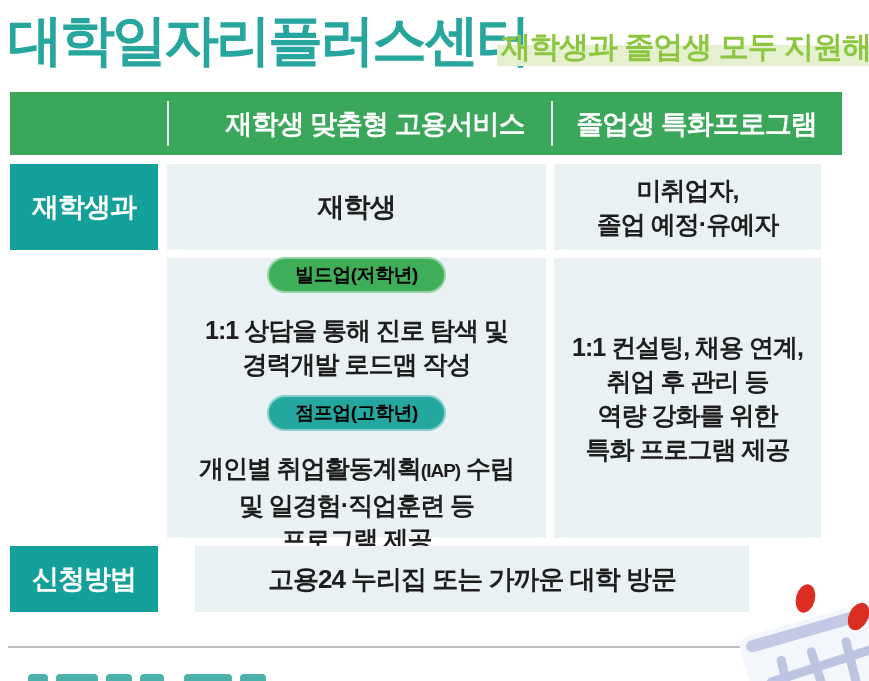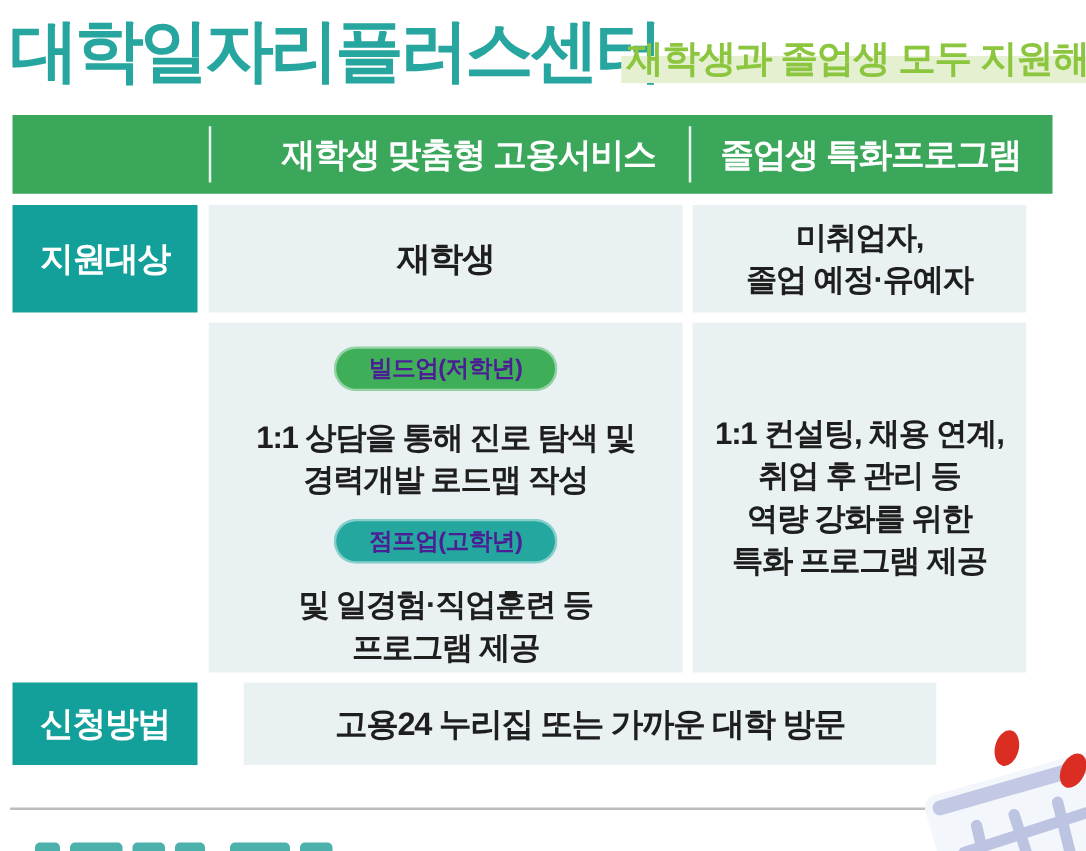--- a/index.html
+++ b/index.html
@@ -55,21 +55,21 @@
   .row2{top:258px;height:280px;}
   .row3{top:546px;height:66px;}
 
   .cell-text{font-size:25px;font-weight:700;letter-spacing:-1px;line-height:34px;color:#1e1e1e;}
   .cell-text.big{font-size:27px;}
   .cell-text.apply{font-size:26px;}
   .small-latin{font-size:19px;font-weight:700;}
 
   .pill{
     display:inline-block;padding:3px 26px;border-radius:19px;
-    color:#4c1d95;font-size:19px;font-weight:700;letter-spacing:-0.5px;
+    color:#000000;font-size:19px;font-weight:700;letter-spacing:-0.5px;
     border:2px solid rgba(255,255,255,.45);
     margin:16px auto;
   }
   .pill-green{background:#3fae59;}
   .pill-teal{background:#23a79e;}
   .mt14{margin-top:14px;text-align:right;}
   .mt4{margin-top:4px;}
 
   
   .divider{
@@ -105,34 +105,35 @@
   <div class="page-title">대학일자리플러스센터</div>
   <div class="page-subtitle">재학생과 졸업생 모두 지원해요!</div>
 
   <div class="t-header">
     <div class="vline v1"></div>
     <div class="vline v2"></div>
     <div class="htxt h-mid">재학생 맞춤형 고용서비스</div>
     <div class="htxt h-right">졸업생 특화프로그램</div>
   </div>
 
-  <div class="label-cell row1">지원대상</div>
+  <div class="label-cell row1">재학생과</div>
   <div class="body-cell cell-mid row1">
     <div class="cell-text big">재학생</div>
   </div>
   <div class="body-cell cell-right row1">
     <div class="cell-text">미취업자,</div>
     <div class="cell-text">졸업 예정·유예자</div>
   </div>
 
   <div class="body-cell cell-mid row2">
     <div class="pill pill-green">빌드업(저학년)</div>
     <div class="cell-text mt4">1:1 상담을 통해 진로 탐색 및</div>
     <div class="cell-text">경력개발 로드맵 작성</div>
     <div class="pill pill-teal mt14">점프업(고학년)</div>
+    <div class="cell-text mt4"><span>개인별 취업활동계획</span><span class="small-latin">(IAP)</span><span> 수립</span></div>
     <div class="cell-text">및 일경험·직업훈련 등</div>
     <div class="cell-text">프로그램 제공</div>
   </div>
   <div class="body-cell cell-right row2">
     <div class="cell-text">1:1 컨설팅, 채용 연계,</div>
     <div class="cell-text">취업 후 관리 등</div>
     <div class="cell-text">역량 강화를 위한</div>
     <div class="cell-text">특화 프로그램 제공</div>
   </div>
 

